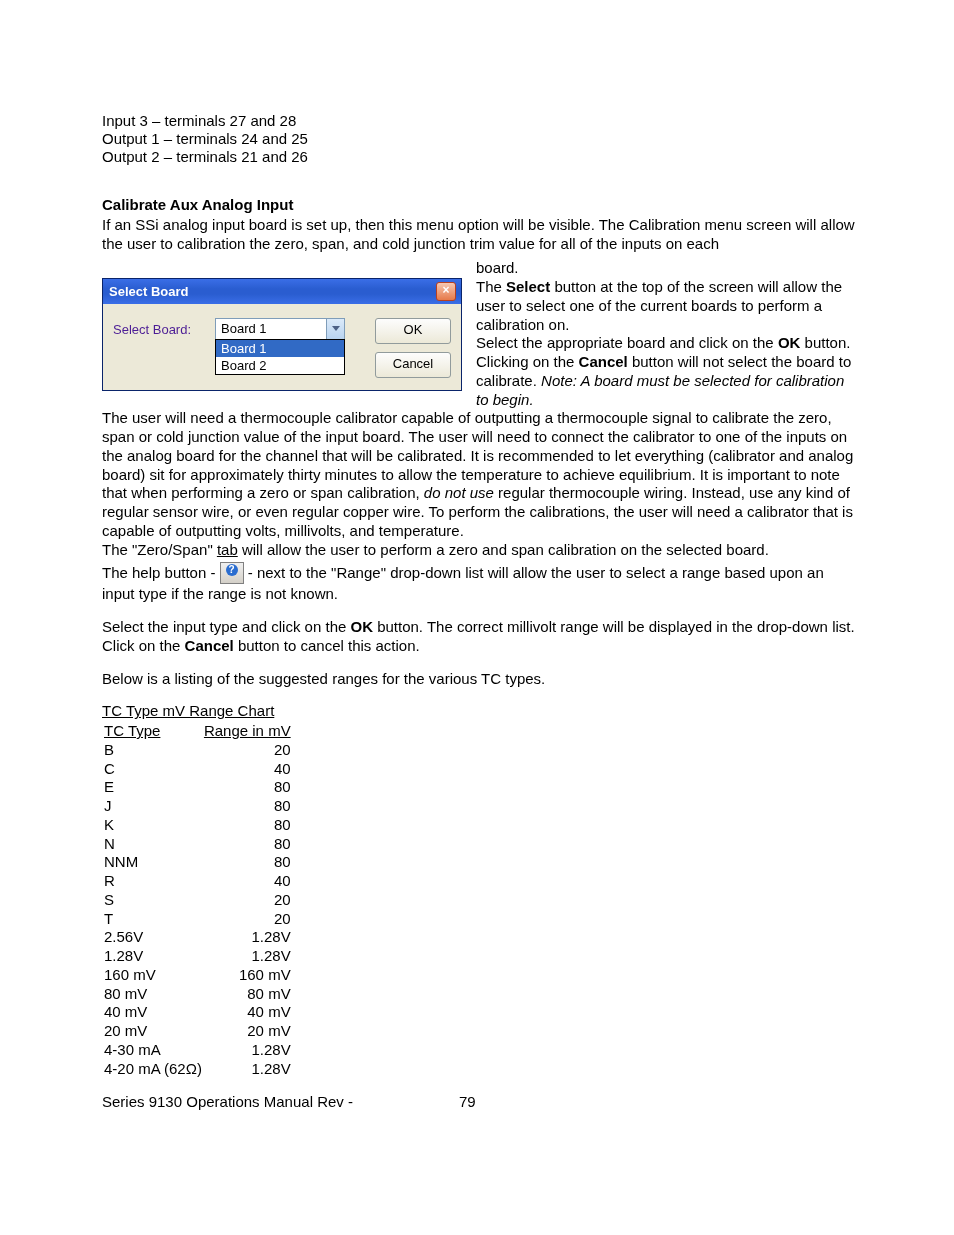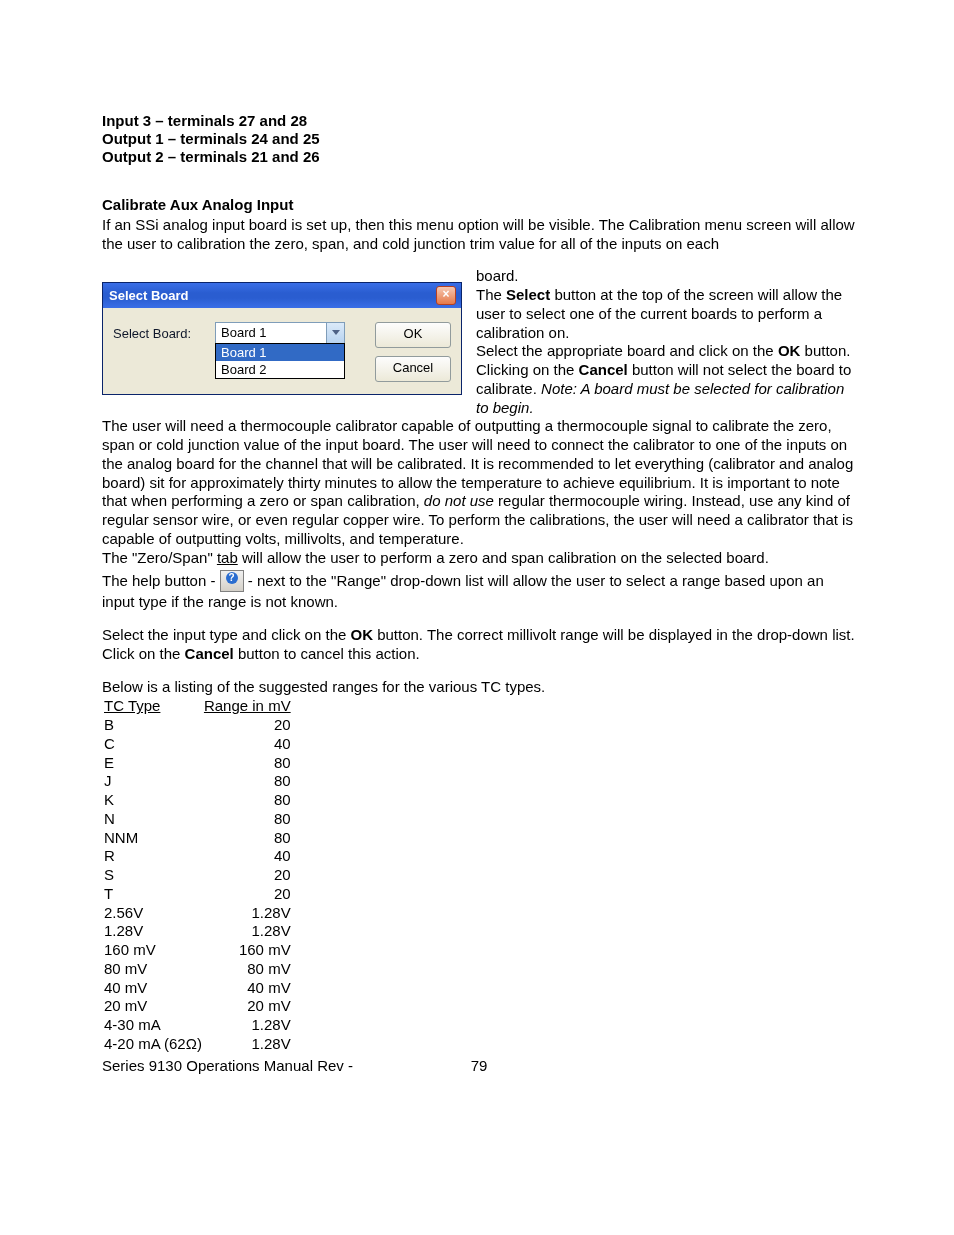--- a/index.html
+++ b/index.html
@@ -10,21 +10,21 @@
     color: #000;
     background: #fff;
     width: 954px;
   }
   .page {
     padding: 112px 98px 40px 102px;
     box-sizing: border-box;
     width: 954px;
     position: relative;
   }
-  .intro-lines p { margin: 0; line-height: 1.2; font-weight: bold; }
+  .intro-lines p { margin: 0; line-height: 1.2; }
   .sect-head {
     font-weight: bold;
     margin-top: 30px;
     margin-bottom: 1px;
   }
   p { margin: 0; line-height: 1.25; }
   .with-dialog { display: flex; align-items: center; margin-top: 6px; }
   
   .dialog {
     width: 358px;
@@ -51,21 +51,21 @@
     border-radius: 3px;
     color: #fff;
     font-weight: bold;
     font-size: 12px;
     text-align: center;
     line-height: 15px;
     cursor: pointer;
   }
   .dlg-body { padding: 14px 10px 12px 10px; display: flex; }
   .dlg-left { flex: 1; display: flex; align-items: flex-start; }
-  .lbl { padding-top: 4px; font-size: 13px; color: #0f172a; }
+  .lbl { padding-top: 4px; font-size: 13px; color: #4c1d95; }
   .combo-wrap { margin-left: 24px; position: relative; }
   .combo {
     width: 130px; height: 22px;
     border: 1px solid #7f9db9;
     background: #fff;
     box-sizing: border-box;
     display: flex; align-items: center;
   }
   .combo-val { flex:1; padding: 0 5px; font-size: 13px; color:#000; }
   .combo-btn {
@@ -91,21 +91,21 @@
     width: 74px; height: 24px;
     background: linear-gradient(#fdfdfd,#ece9d8);
     border: 1px solid #919b9c;
     border-radius: 3px;
     font-family: Tahoma, Arial, sans-serif;
     font-size: 13px;
     text-align:center;
     line-height:22px;
     cursor:pointer;
   }
-  .right-text { flex: 1; margin-top: 8px; }
+  .right-text { flex: 1; }
   .b { font-weight: bold; }
   .it { font-style: italic; }
   .underline { text-decoration: underline; }
   .help-ico {
     display:inline-block;
     width: 22px; height: 20px;
     background: linear-gradient(#f0f0f0,#d4d0c8);
     border: 1px solid #808080;
     vertical-align: middle;
     position: relative;
@@ -125,27 +125,27 @@
     line-height:12px;
   }
   .spacer { height: 14px; }
   .chart-title { text-decoration: underline; margin-top: 14px; }
   .tbl { border-collapse: collapse; margin-top: 1px; }
   .tbl td { padding: 0 2px; line-height: 1.25; vertical-align: top; white-space: nowrap;}
   .tbl .hdr td { text-decoration: underline; }
   .col2 { padding-left: 4px !important; text-align: right; min-width: 56px;}
   .footer {
     position: absolute;
-    bottom: 20px;
+    bottom: 8px;
     left: 102px;
     width: 754px;
   }
   .footer-row { display:flex; }
   .footer-left { flex:1; }
-  .footer-page { width: 40px; text-align:center; }
+  .footer-page { width: 40px; text-align:left; }
   .footer-right{ flex:1; }
 </style>
 </head>
 <body>
 
 <div class="page">
   <div class="intro-lines">
     <p>Input 3 – terminals 27 and 28</p>
     <p>Output 1 – terminals 24 and 25</p>
     <p>Output 2 – terminals 21 and 26</p>
@@ -210,20 +210,21 @@
   <div class="spacer"></div>
 
   <p>
     <span>Select the input type and click on the </span><span class="b">OK</span><span> button.  The correct millivolt range will be displayed in the drop-down list.  Click on the </span><span class="b">Cancel</span><span> button to cancel this action.</span>
   </p>
 
   <div class="spacer"></div>
 
   <p>Below is a listing of the suggested ranges for the various TC types.</p>
 
+  <p class="chart-title">TC Type mV Range Chart</p>
 
   <table class="tbl">
     <tbody>
         <tr class="hdr">
       <td>TC Type</td>
       <td style="padding-left:0;">Range in mV</td>
     </tr>
     </tbody>
       <tbody id="chart-rows">
         <tr>

